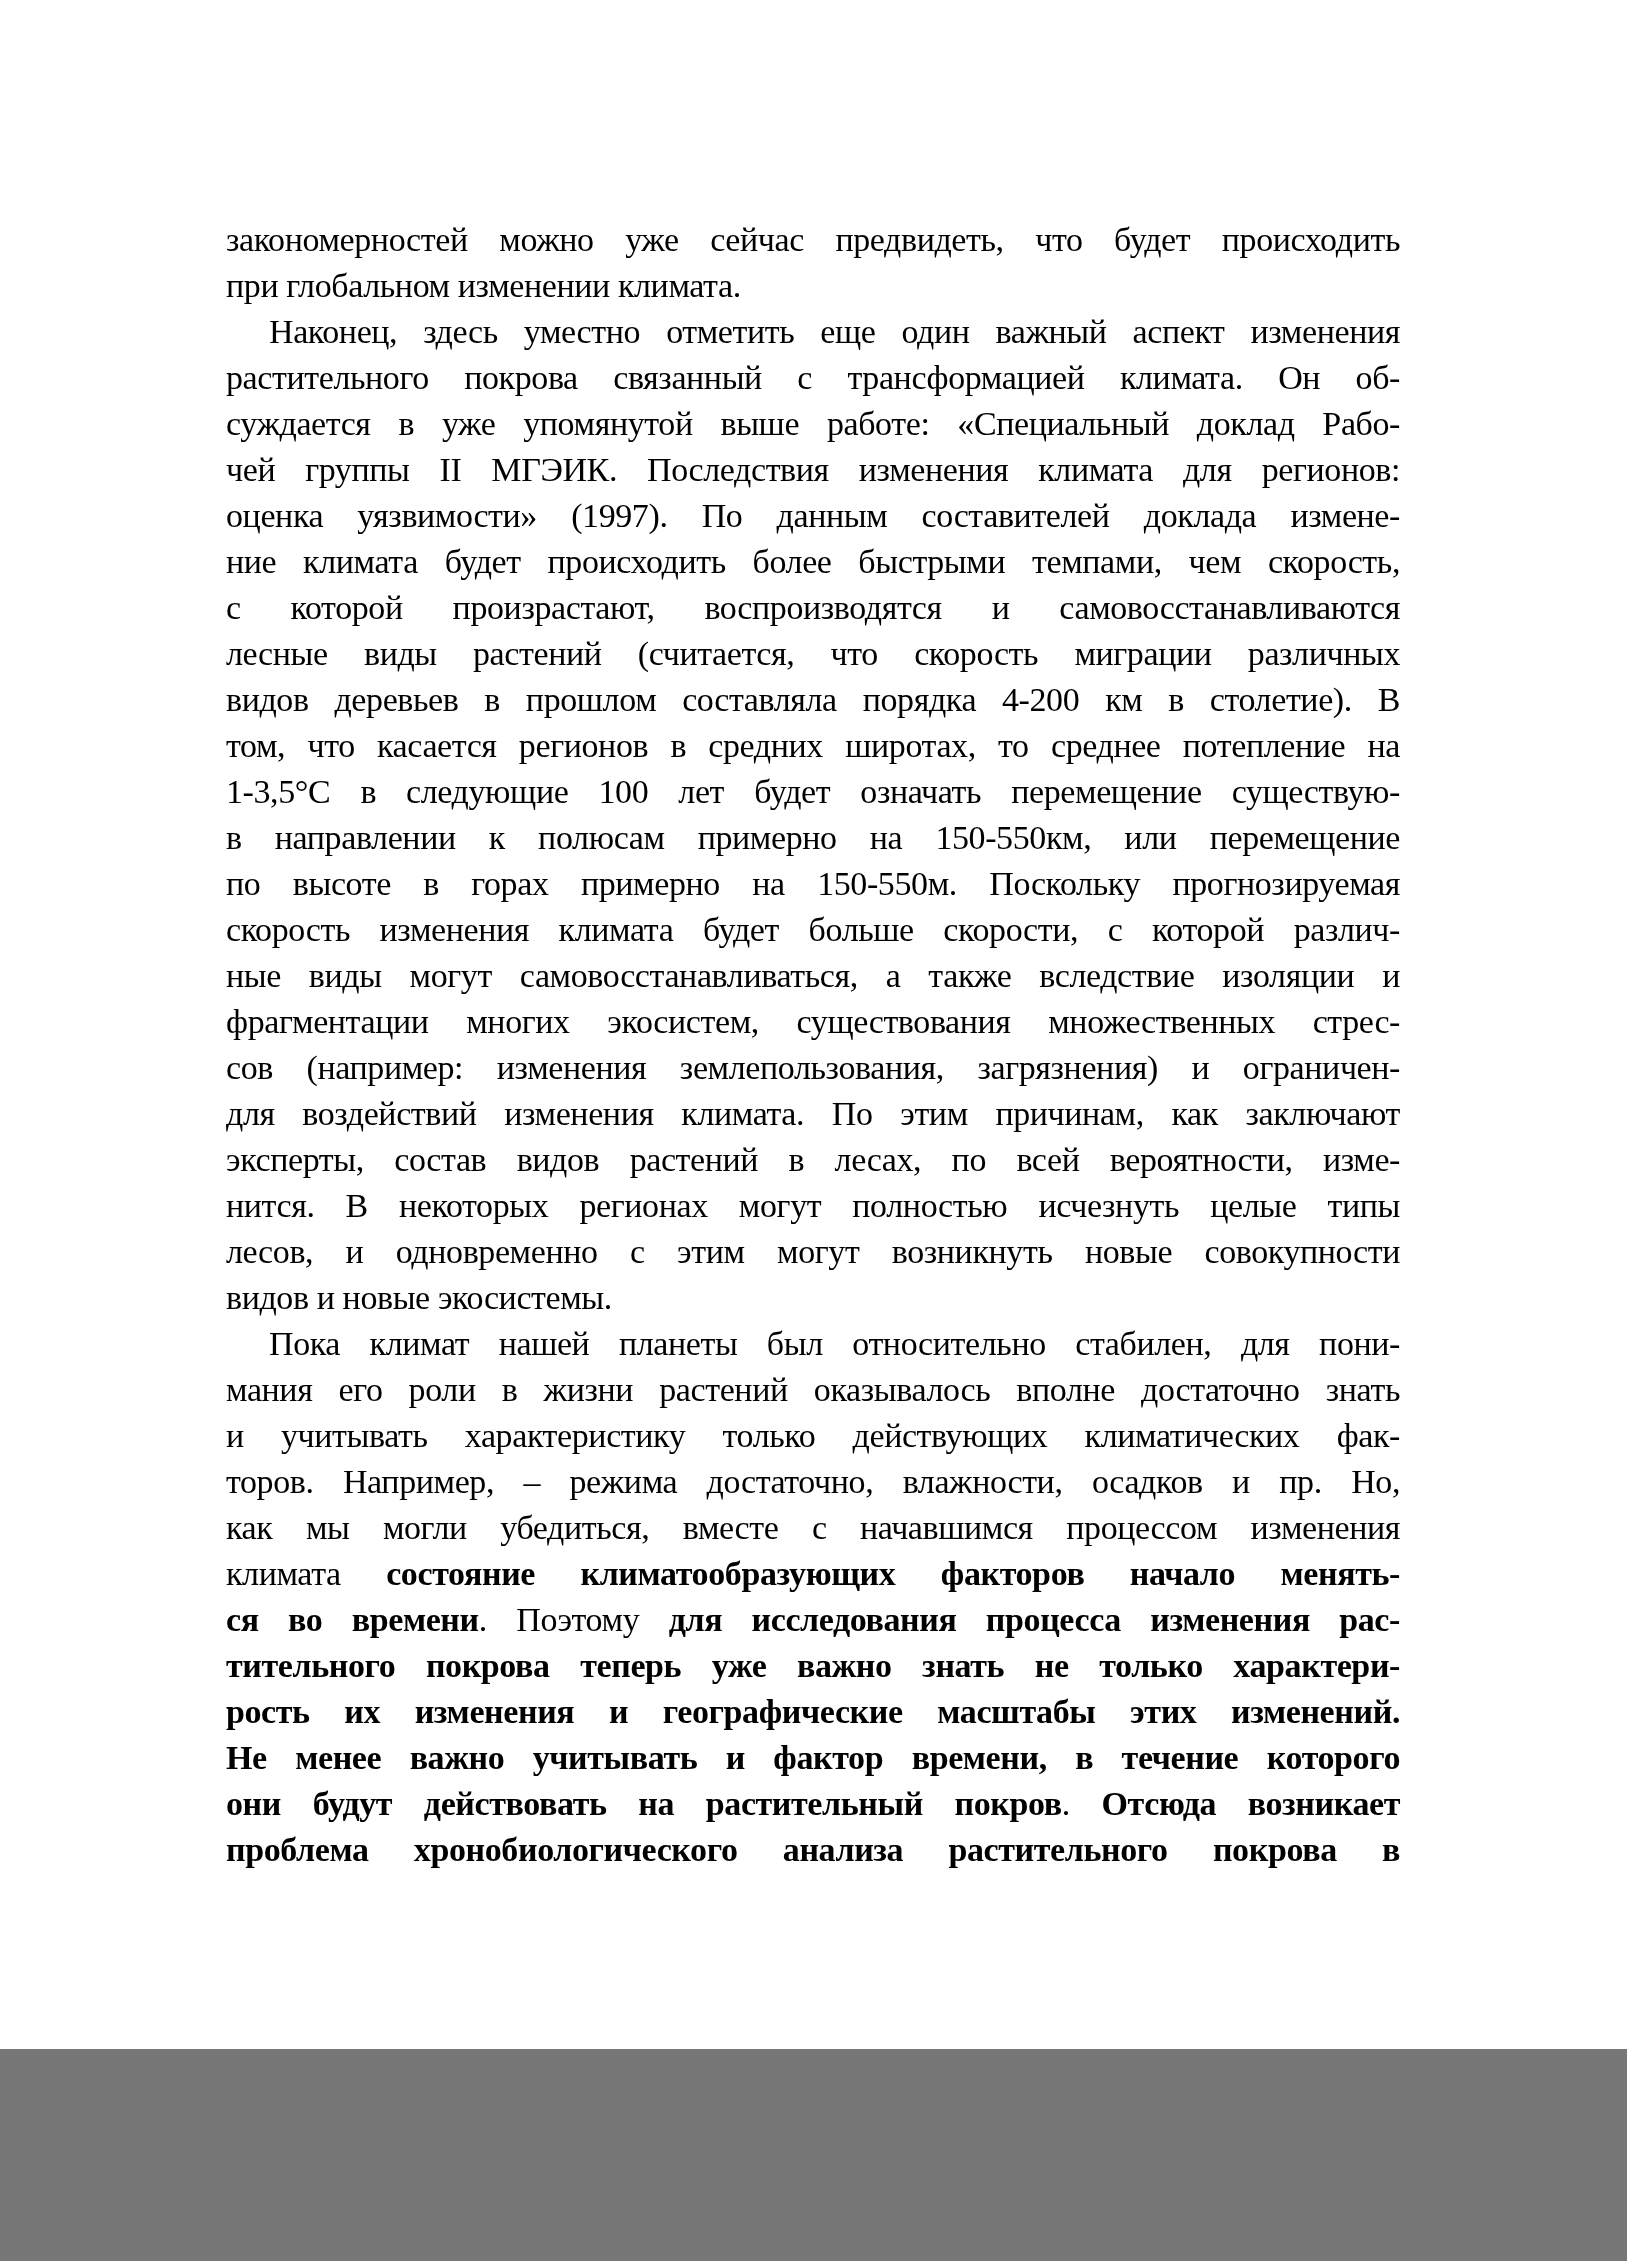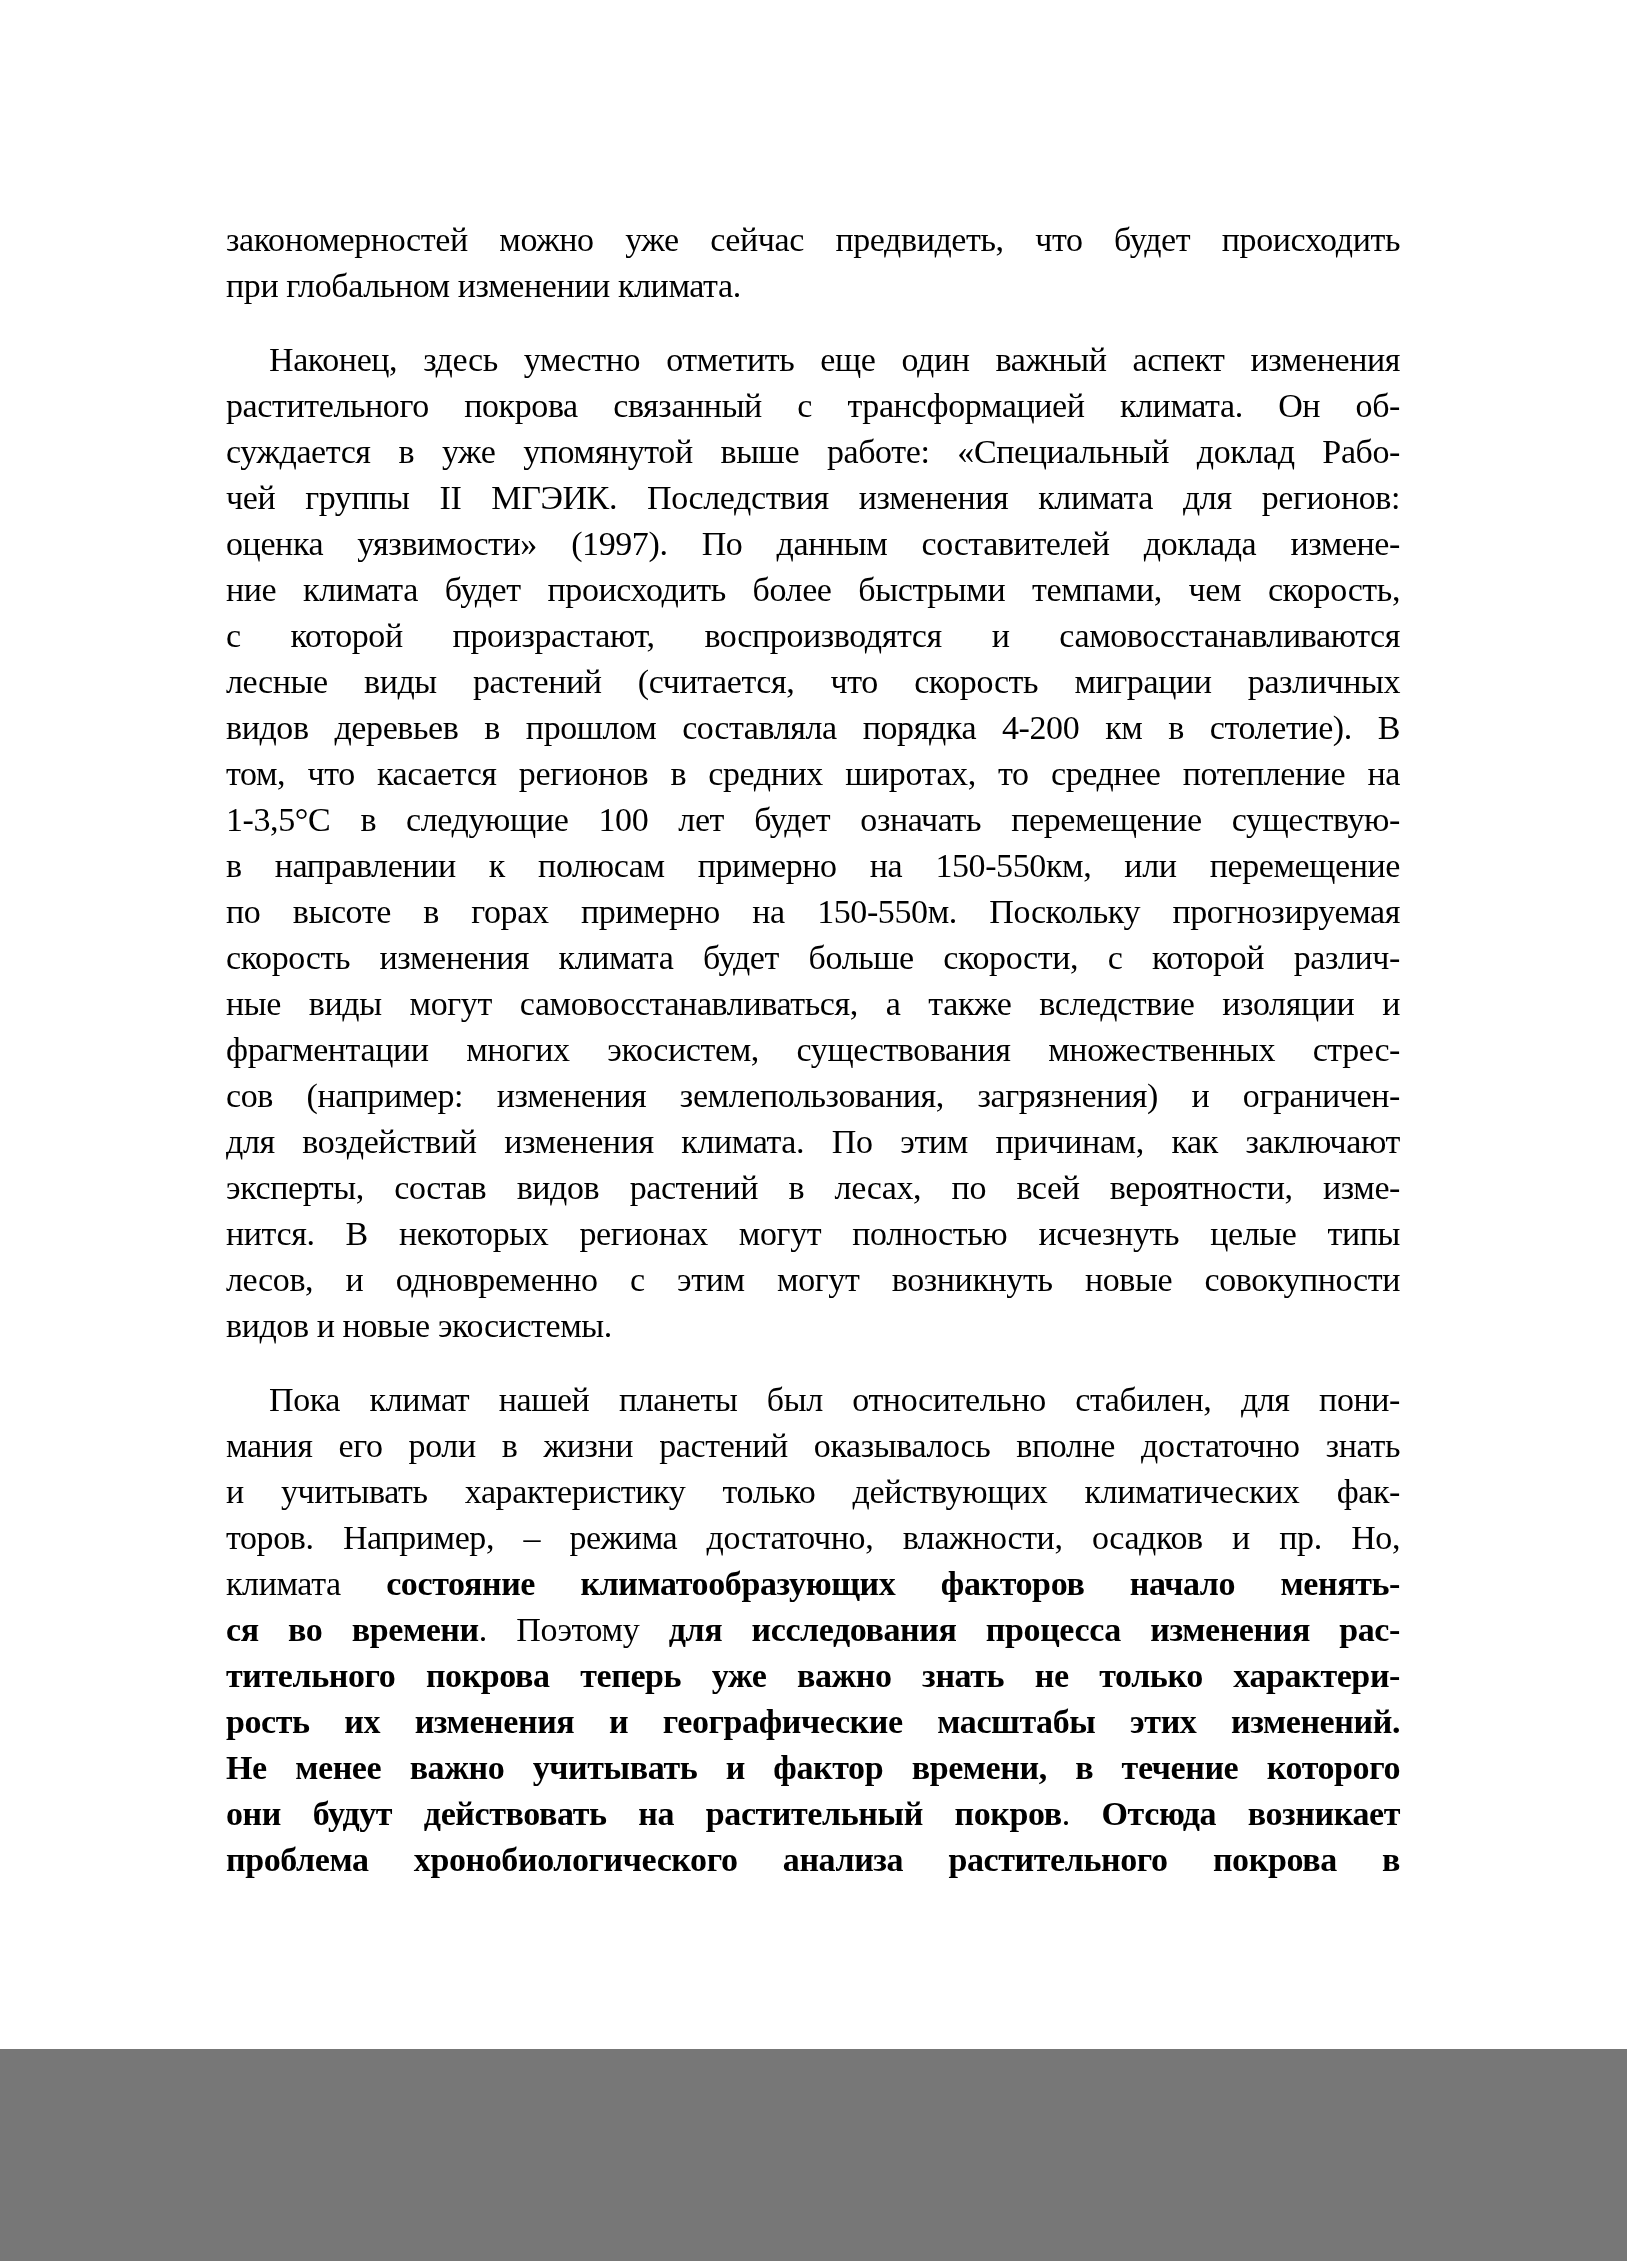--- a/index.html
+++ b/index.html
@@ -25,21 +25,20 @@
     text-align-last:justify;
     text-justify:inter-word;
     white-space:normal;
   }
   .line.last{
     text-align:left;
     text-align-last:left;
   }
   .line.indent{
     text-indent:43px;
-    margin-top:28px;
   }
   .seg{font-weight:normal;}
   .seg.b{font-weight:bold;}
   .page-number{
     position:absolute;
     left:226px;top:2063px;
     font-size:35px;
     line-height:46px;
   }
 </style>
@@ -69,20 +68,21 @@
       <div class="line"><span class="seg">сов (например: изменения землепользования, загрязнения) и ограничен-</span></div>
       <div class="line"><span class="seg">для воздействий изменения климата. По этим причинам, как заключают</span></div>
       <div class="line"><span class="seg">эксперты, состав видов растений в лесах, по всей вероятности, изме-</span></div>
       <div class="line"><span class="seg">нится. В некоторых регионах могут полностью исчезнуть целые типы</span></div>
       <div class="line"><span class="seg">лесов, и одновременно с этим могут возникнуть новые совокупности</span></div>
       <div class="line last"><span class="seg">видов и новые экосистемы.</span></div>
       <div class="line indent"><span class="seg">Пока климат нашей планеты был относительно стабилен, для пони-</span></div>
       <div class="line"><span class="seg">мания его роли в жизни растений оказывалось вполне достаточно знать</span></div>
       <div class="line"><span class="seg">и учитывать характеристику только действующих климатических фак-</span></div>
       <div class="line"><span class="seg">торов. Например, – режима достаточно, влажности, осадков и пр. Но,</span></div>
+      <div class="line"><span class="seg">как мы могли убедиться, вместе с начавшимся процессом изменения</span></div>
       <div class="line"><span class="seg">климата </span><span class="seg b">состояние климатообразующих факторов начало менять-</span></div>
       <div class="line"><span class="seg b">ся во времени</span><span class="seg">. Поэтому </span><span class="seg b">для исследования процесса изменения рас-</span></div>
       <div class="line"><span class="seg b">тительного покрова теперь уже важно знать не только характери-</span></div>
       <div class="line"><span class="seg b">рость их изменения и географические масштабы этих изменений.</span></div>
       <div class="line"><span class="seg b">Не менее важно учитывать и фактор времени, в течение которого</span></div>
       <div class="line"><span class="seg b">они будут действовать на растительный покров</span><span class="seg">. </span><span class="seg b">Отсюда возникает</span></div>
       <div class="line"><span class="seg b">проблема хронобиологического анализа растительного покрова в</span></div>
     </div>
   <div class="page-number">30</div>
 </div>

